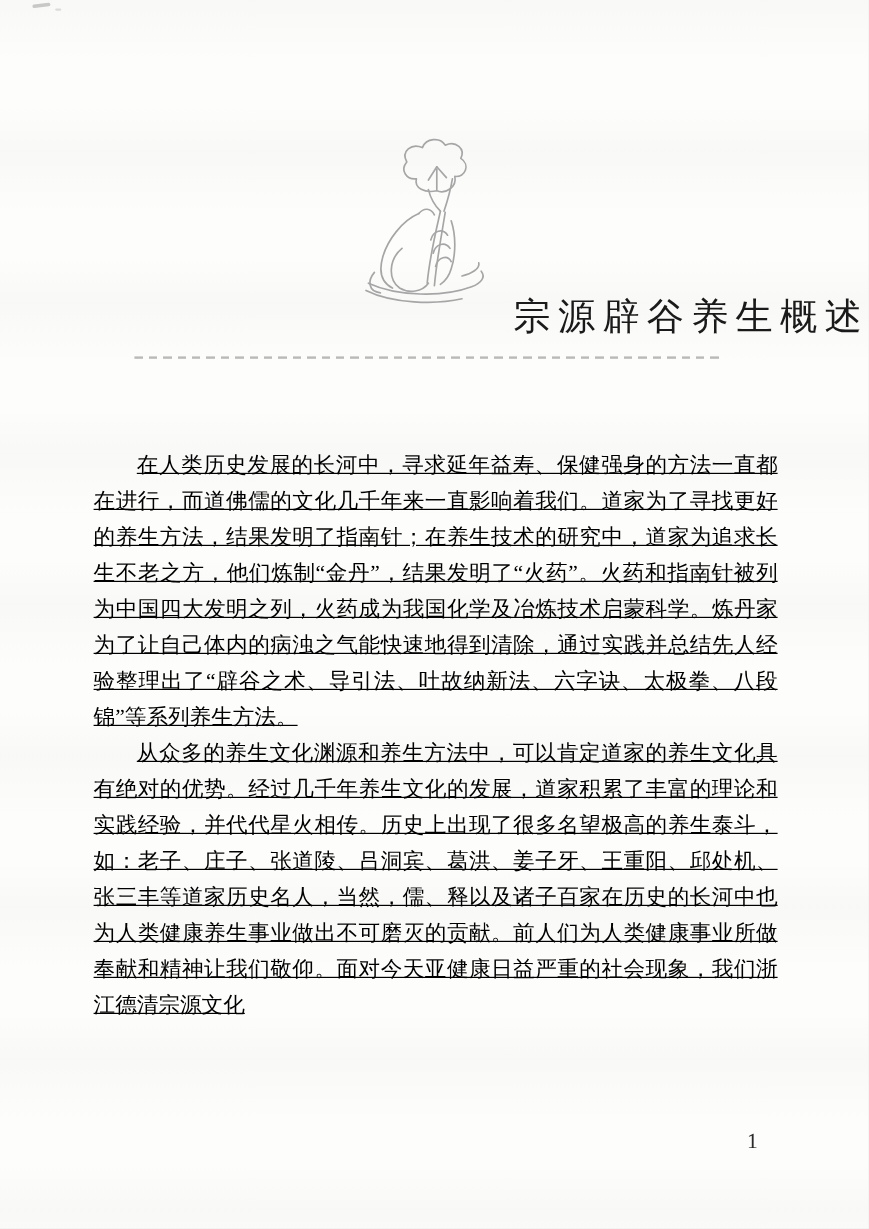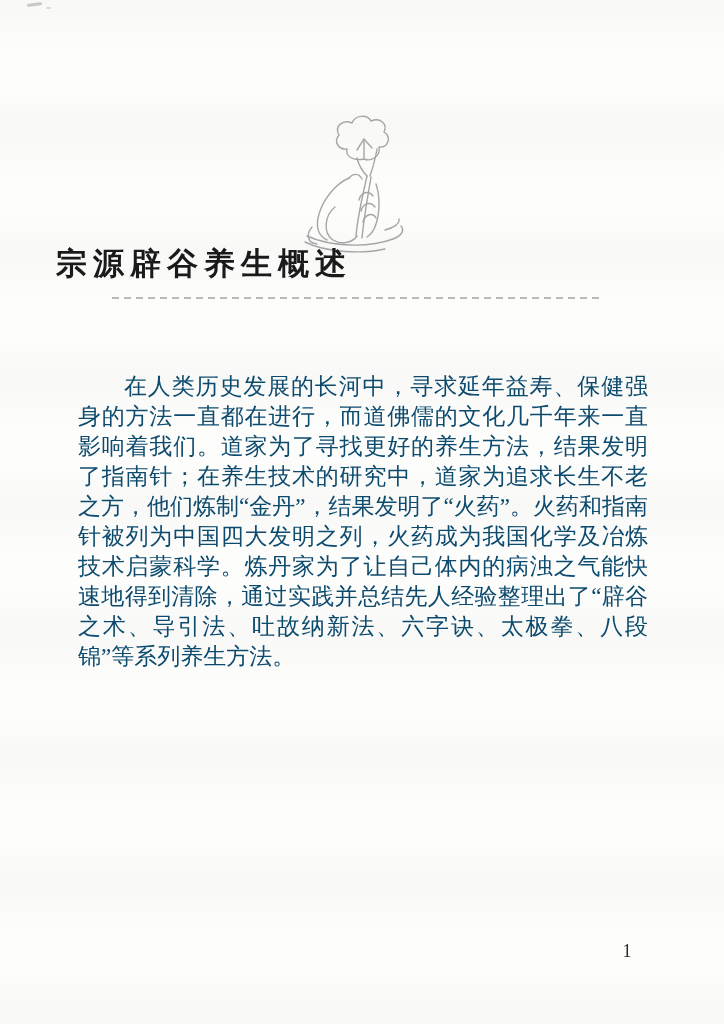--- a/index.html
+++ b/index.html
@@ -39,45 +39,46 @@
   }
   .illustration svg { display: block; width: 100%; height: 100%; }
 
   .title {
     position: absolute;
     left: 0; top: 243px;
     width: 724px;
     padding-left: 56px;
     box-sizing: border-box;
     margin: 0;
-    text-align: left;
+    text-align: right;
     font-size: 31px;
-    font-weight: 700;
+    font-weight: 400;
     letter-spacing: 6px;
     color: #1a1a1a;
   }
   .divider {
     position: absolute;
     left: 112px; top: 297px;
     width: 488px; height: 2px;
     background: repeating-linear-gradient(90deg,
       #a3a3a3 0px, #a3a3a3 7px,
       rgba(0,0,0,0) 7px, rgba(0,0,0,0) 12px);
     opacity: 0.75;
   }
 
   .body-text {
     position: absolute;
     left: 78px; top: 372px;
     width: 570px;
-    font-size: 23px;
+    font-size: 18px;
     line-height: 30px;
-    color: #0c4a6e;
+    color: #000000;
     text-align: justify;
     text-justify: inter-ideograph;
+    text-decoration: underline;
   }
   .body-text p { margin: 0; text-indent: 2em; }
 
   .page-number {
     position: absolute;
     left: 612px; top: 941px;
     width: 30px;
     text-align: center;
     font-size: 18px;
     color: #2a2a2a;
@@ -127,17 +128,18 @@
       <path d="M88 118 C96 116 103 112 102 107"></path>
     </svg>
   </div>
 
   <h1 class="title">宗源辟谷养生概述</h1>
 
   <div class="divider"></div>
 
   <div class="body-text">
     <p>在人类历史发展的长河中，寻求延年益寿、保健强身的方法一直都在进行，而道佛儒的文化几千年来一直影响着我们。道家为了寻找更好的养生方法，结果发明了指南针；在养生技术的研究中，道家为追求长生不老之方，他们炼制“金丹”，结果发明了“火药”。火药和指南针被列为中国四大发明之列，火药成为我国化学及冶炼技术启蒙科学。炼丹家为了让自己体内的病浊之气能快速地得到清除，通过实践并总结先人经验整理出了“辟谷之术、导引法、吐故纳新法、六字诀、太极拳、八段锦”等系列养生方法。</p>
+    <p>从众多的养生文化渊源和养生方法中，可以肯定道家的养生文化具有绝对的优势。经过几千年养生文化的发展，道家积累了丰富的理论和实践经验，并代代星火相传。历史上出现了很多名望极高的养生泰斗，如：老子、庄子、张道陵、吕洞宾、葛洪、姜子牙、王重阳、邱处机、张三丰等道家历史名人，当然，儒、释以及诸子百家在历史的长河中也为人类健康养生事业做出不可磨灭的贡献。前人们为人类健康事业所做奉献和精神让我们敬仰。面对今天亚健康日益严重的社会现象，我们浙江德清宗源文化</p>
   </div>
 
   <div class="page-number">1</div>
 
 </div>
 
 </body></html>

